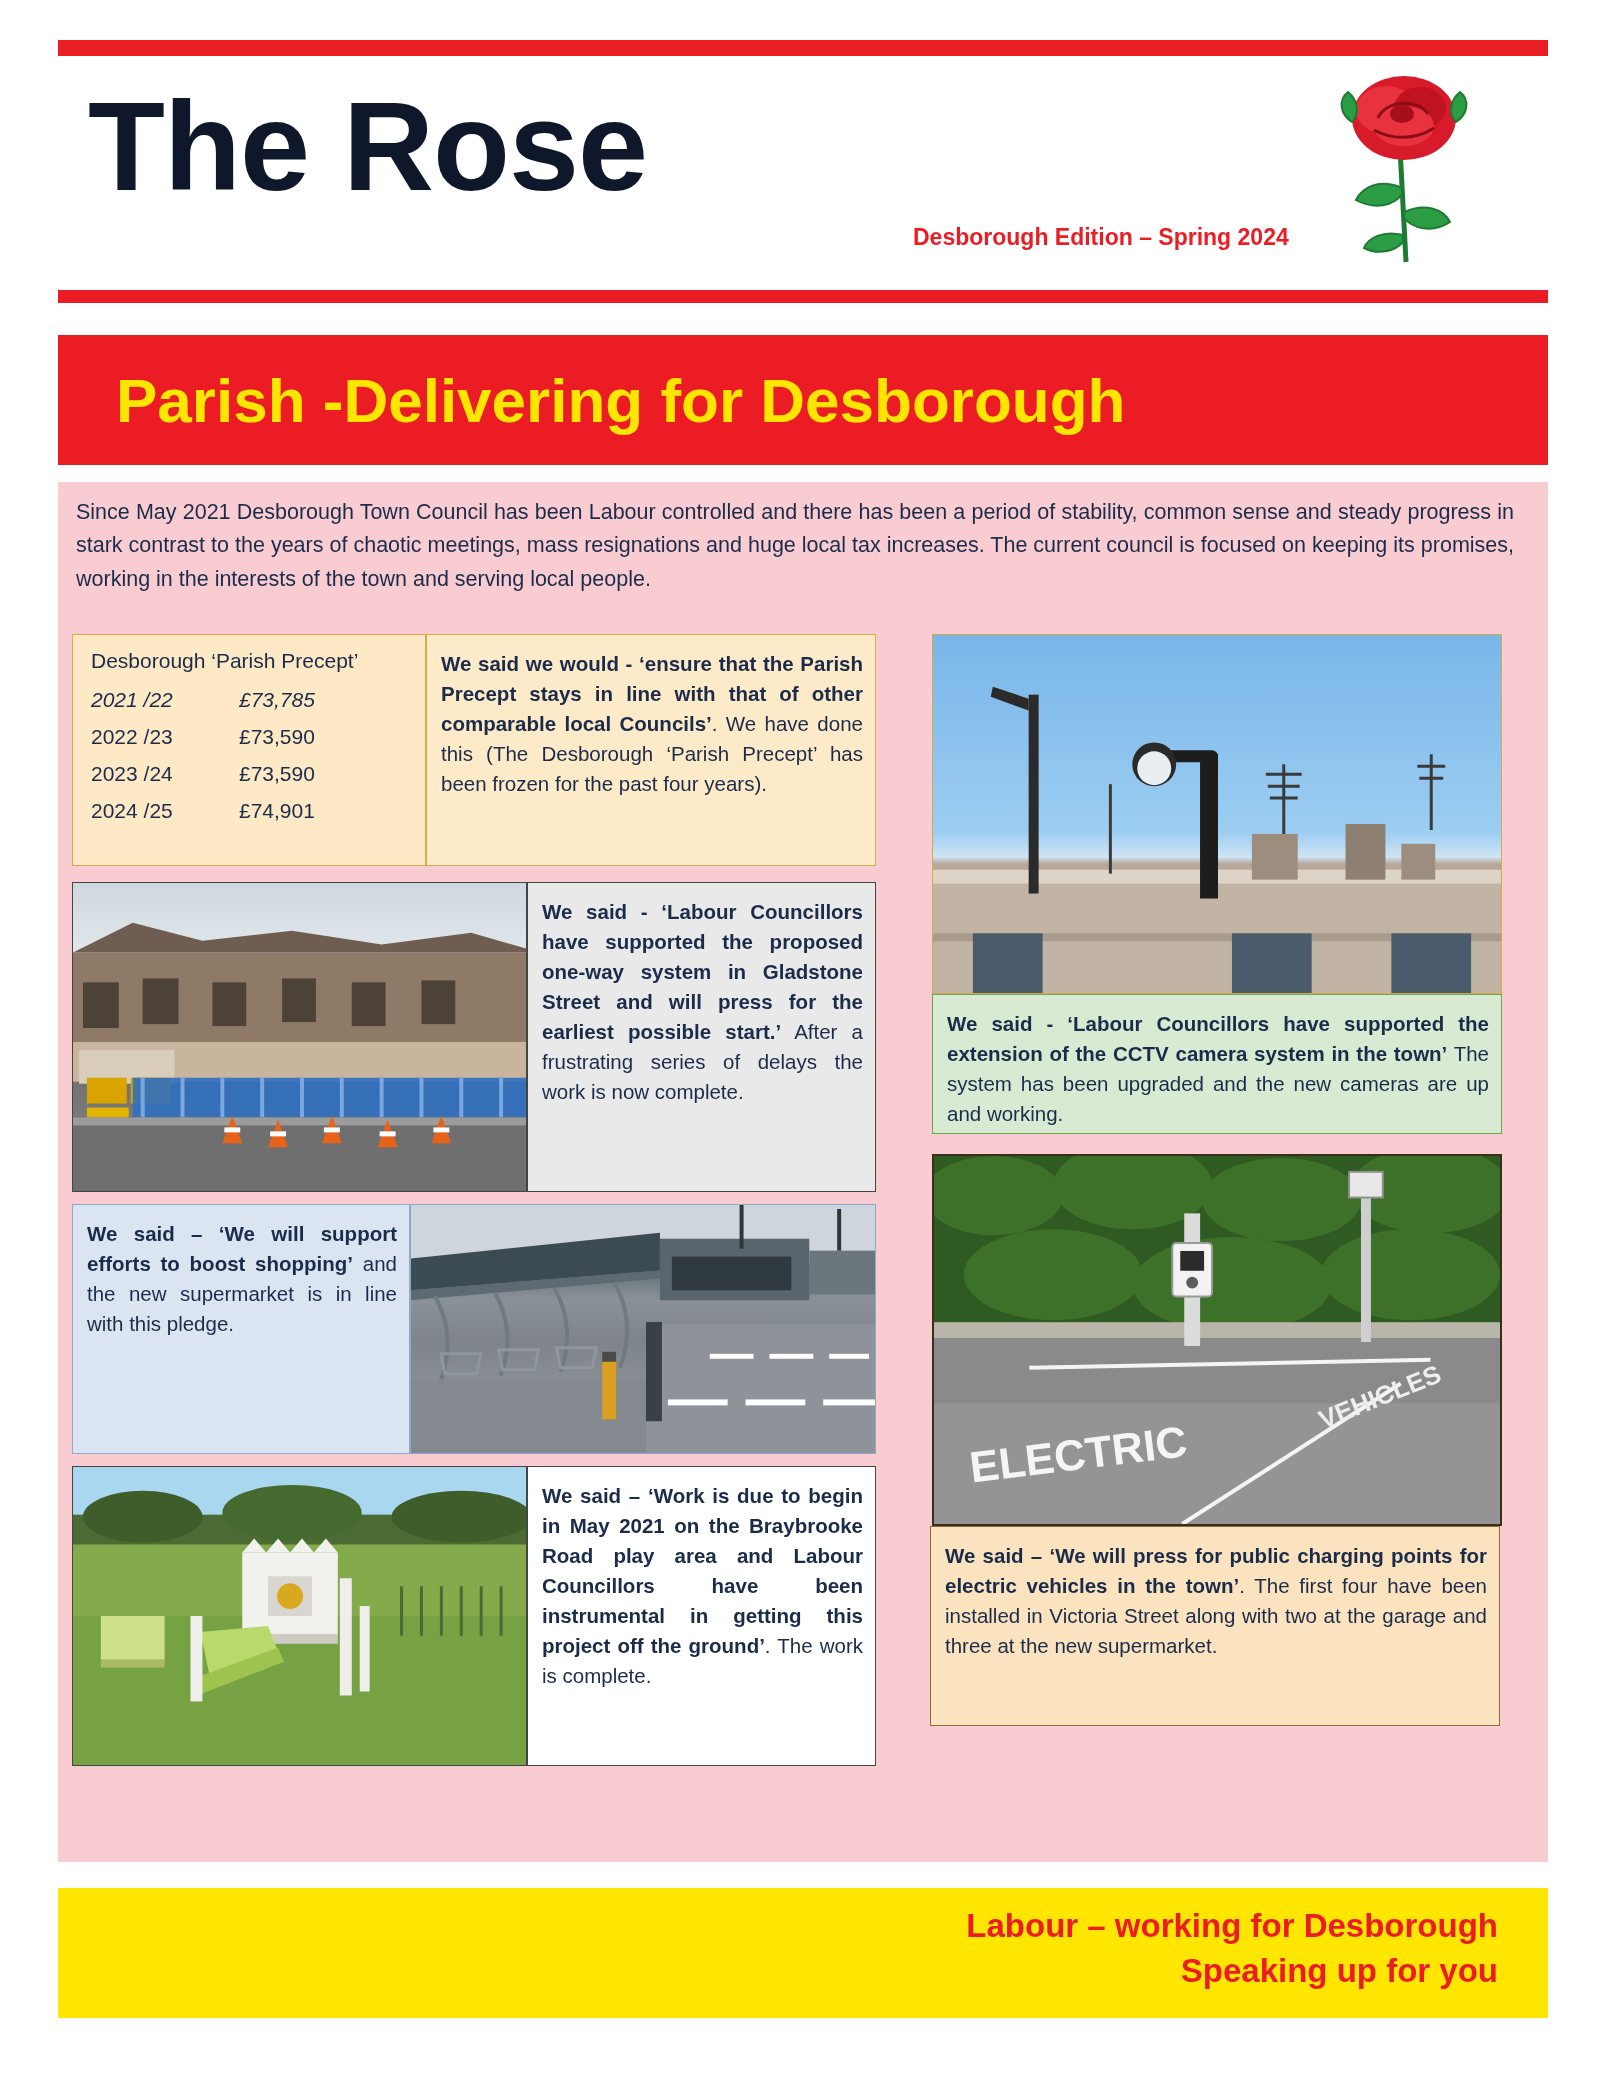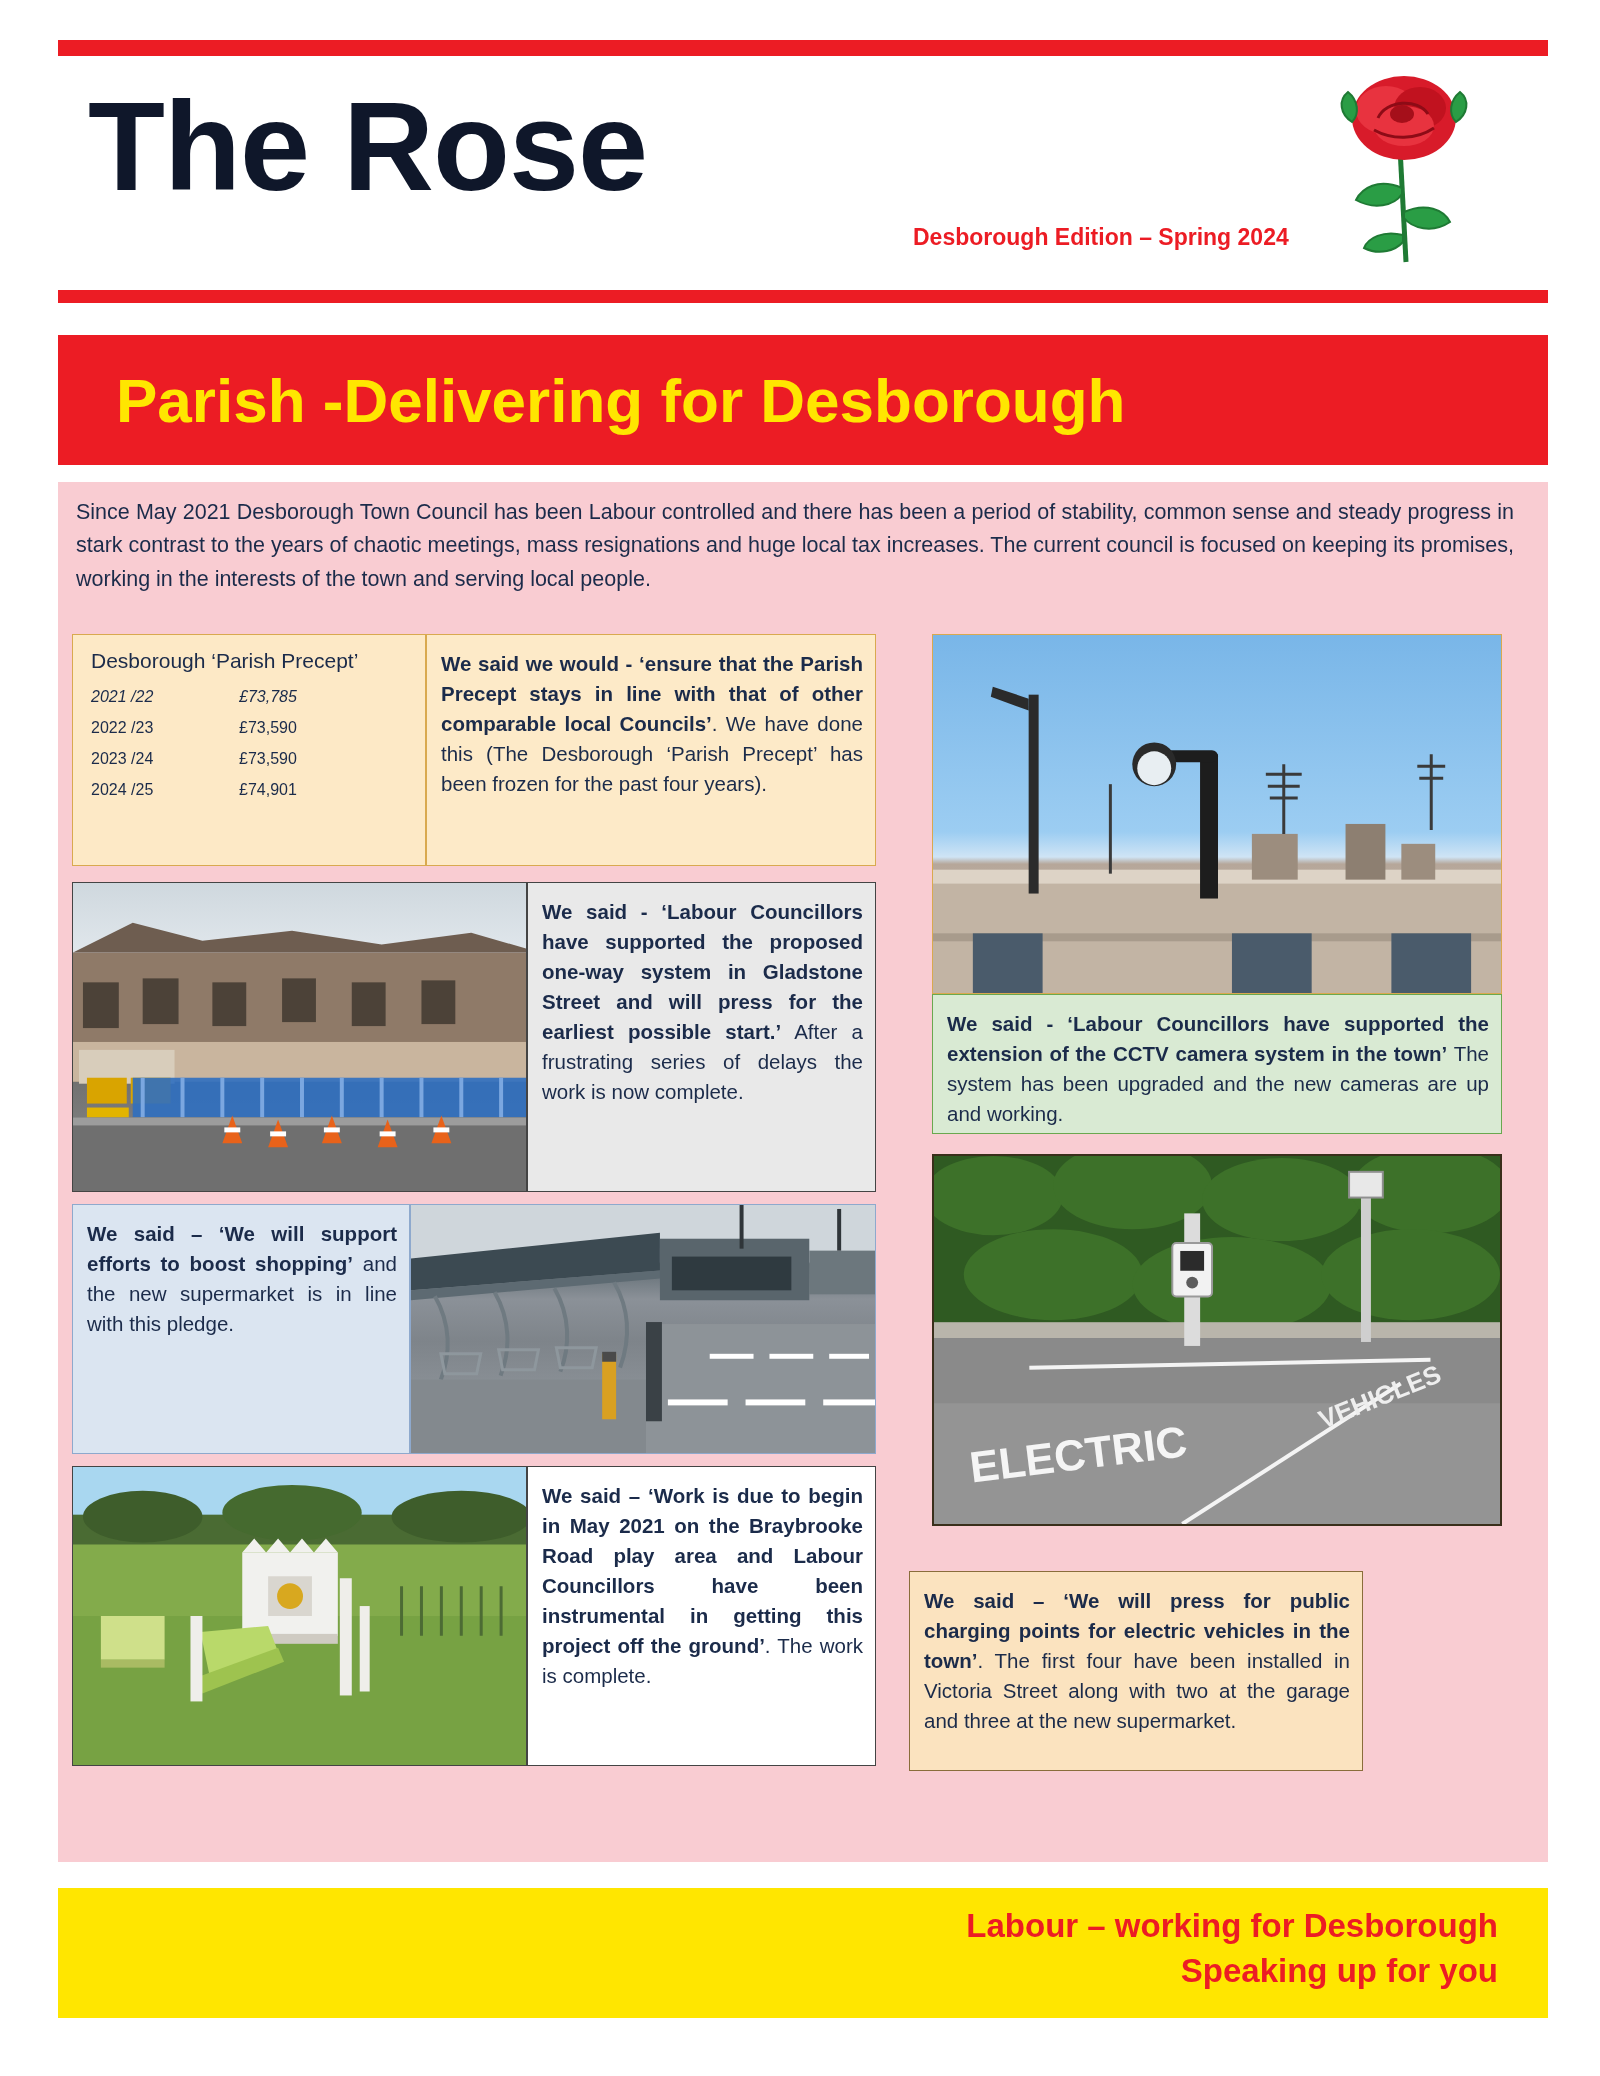--- a/index.html
+++ b/index.html
@@ -135,21 +135,21 @@
     background: #fde9c6;
     border: 1.5px solid #d9a94f;
   }
   .precept-title {
     font-size: 21px;
     color: #1b2b4a;
     padding: 14px 0 8px 18px;
   }
   .precept-row {
     display: flex;
-    font-size: 16px;
+    font-size: 21px;
     color: #1b2b4a;
     padding: 6.5px 0 6.5px 18px;
   }
   .precept-row .yr { width: 148px; }
   .precept-row.first .yr, .precept-row.first .amt { font-style: italic; }
 
   .yellowbox { background: #fdeac8; border: 1.5px solid #d9a94f; }
   .greenbox  { background: #d9ead3; border: 1.5px solid #6aa84f; }
   .bluebox   { background: #dbe5f1; border: 1.5px solid #8ea9cd; }
   .whitebox  { background: #ffffff; border: 1.5px solid #444444; }
@@ -481,21 +481,21 @@
 
             <g stroke="#f4f4f4" stroke-width="4" fill="none">
               <path d="M96 214 L500 206"></path>
               <path d="M250 372 L470 230"></path>
             </g>
             <text x="38" y="330" fill="#f5f5f5" font-family="Liberation Sans, sans-serif" font-size="44" font-weight="bold" transform="rotate(-7 38 330)">ELECTRIC</text>
             <text x="392" y="276" fill="#eeeeee" font-family="Liberation Sans, sans-serif" font-size="26" font-weight="bold" transform="rotate(-22 392 276)">VEHICLES</text>
           </svg>
         </div>
       </div>
-      <div class="card tanbox" style="left:851px; top:1044px; width:454px; height:200px; border:1.5px solid #8a6d3b;margin-top:45px;">
+      <div class="card tanbox" style="left:872px; top:1044px; width:570px; height:200px; border:1.5px solid #8a6d3b;">
         <div class="card-text">
           <span class="b">We said – ‘We will press for public charging points for electric vehicles in the town’</span><span>. The first four have been installed in Victoria Street along with two at the garage and three at the new supermarket.</span>
         </div>
       </div>
 
     </div>
   </div>
 
   <div class="footer">
     <div class="footer-lines">

